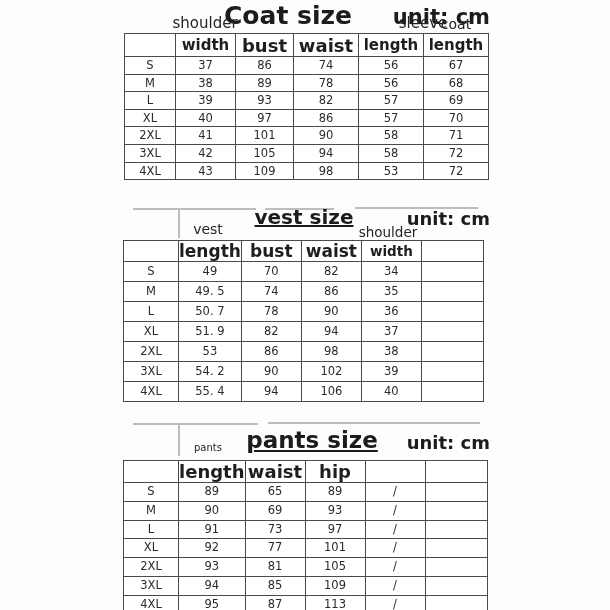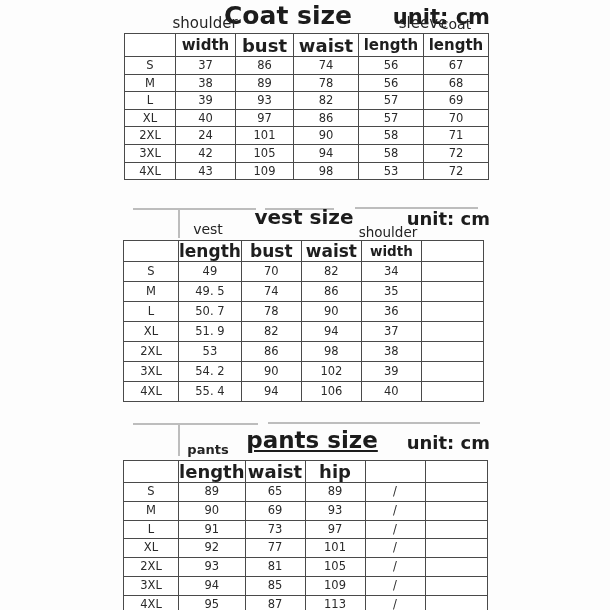--- a/index.html
+++ b/index.html
@@ -32,31 +32,31 @@
   #tbl-vest th.h-lg{font-size:17px;}
   
   #tbl-pants{left:123px;top:460px;}
   #tbl-pants th{height:20px;}
   #tbl-pants td{height:17.8px;line-height:17.8px;font-size:11.5px;}
   #tbl-pants th.h-sm{font-size:13.5px;}
   #tbl-pants th.h-lg{font-size:18px;}
   
   .t-coat-title{left:288px;top:1px;font-size:25px;}
   .t-coat-unit{right:120px;top:5px;font-size:21px;}
-  .t-vest-title{left:304px;top:205px;font-size:20px;}
+  .t-vest-title{left:304px;top:205px;font-size:20px;text-decoration:underline;}
   .t-vest-unit{right:120px;top:208px;font-size:18px;}
   .t-pants-title{left:312px;top:427px;font-size:23px;text-decoration:underline;}
   .t-pants-unit{right:120px;top:432px;font-size:18px;}
   
   .ovh-shoulder1{left:205px;top:14px;font-size:15px;}
   .ovh-sleeve{left:391px;top:14px;font-size:15px;margin-left:32px;}
   .ovh-coat{left:456px;top:16px;font-size:14px;text-align:center;}
   .ovh-vest{left:208px;top:221px;font-size:14px;}
   .ovh-shoulder2{left:388px;top:224px;font-size:13.5px;}
-  .ovh-pants{left:208px;top:442px;font-size:13px;font-weight:bold;}
+  .ovh-pants{left:208px;top:442px;font-size:10px;}
   
   .artifact{background:#bdbdbd;}
   .a1{left:133px;top:208px;width:123px;height:2px;}
   .a2{left:265px;top:208px;width:69px;height:2px;}
   .a3{left:355px;top:207px;width:123px;height:2px;}
   .a4{left:178px;top:208px;width:1.5px;height:30px;}
   .a5{left:133px;top:423px;width:125px;height:2px;}
   .a6{left:268px;top:422px;width:212px;height:2px;}
   .a7{left:178px;top:423px;width:1.5px;height:33px;}
 </style>
@@ -116,21 +116,21 @@
       <tr>
         <td>XL</td>
         <td>40</td>
         <td>97</td>
         <td>86</td>
         <td>57</td>
         <td>70</td>
       </tr>
       <tr>
         <td>2XL</td>
-        <td>24</td>
+        <td>41</td>
         <td>101</td>
         <td>90</td>
         <td>58</td>
         <td>71</td>
       </tr>
       <tr>
         <td>3XL</td>
         <td>42</td>
         <td>105</td>
         <td>94</td>

